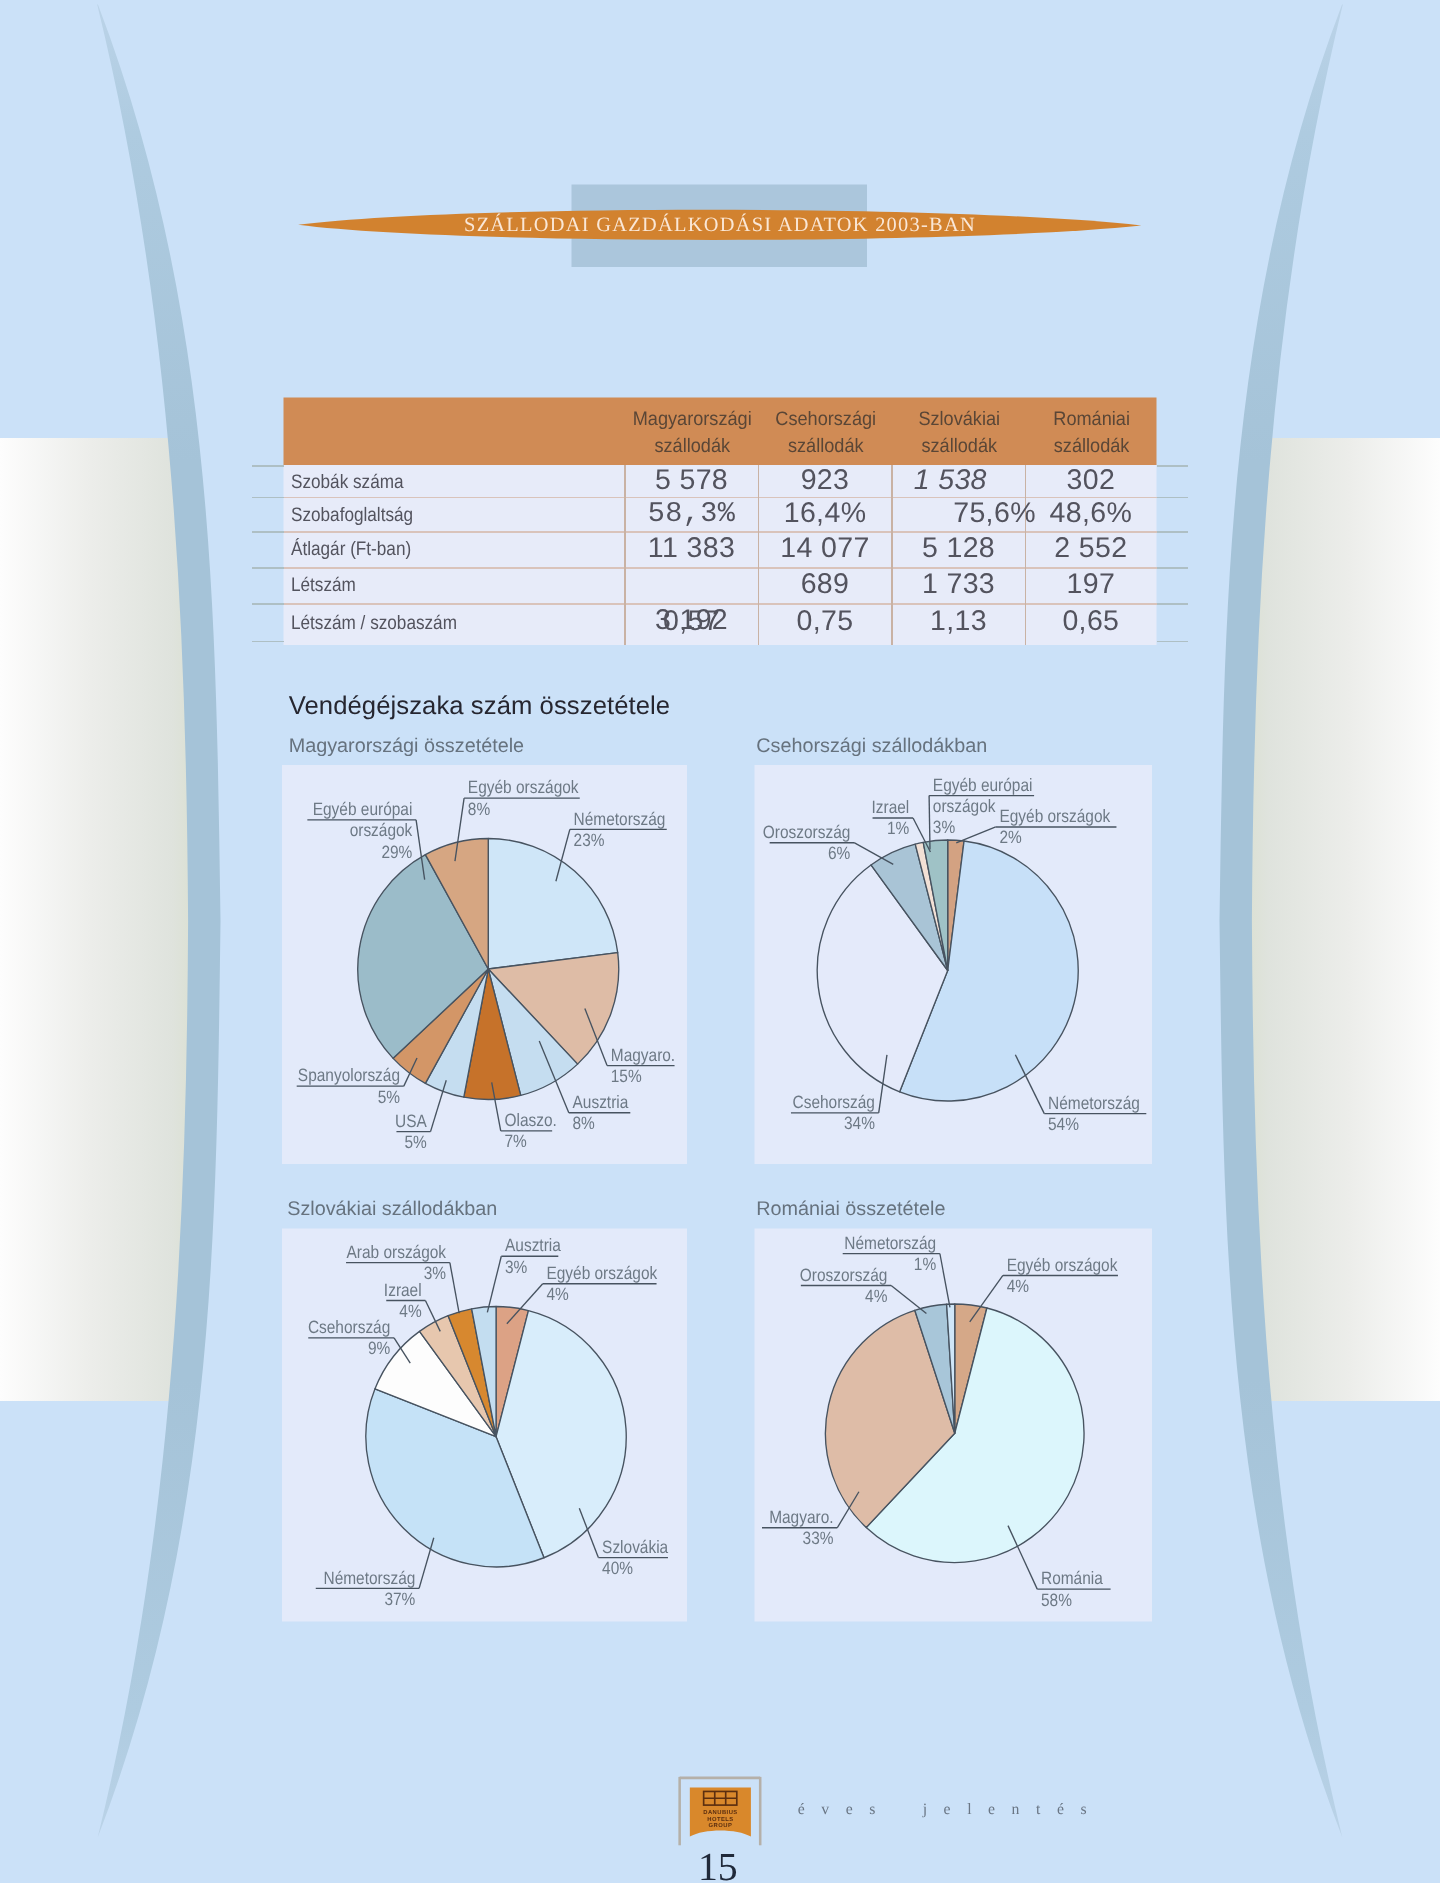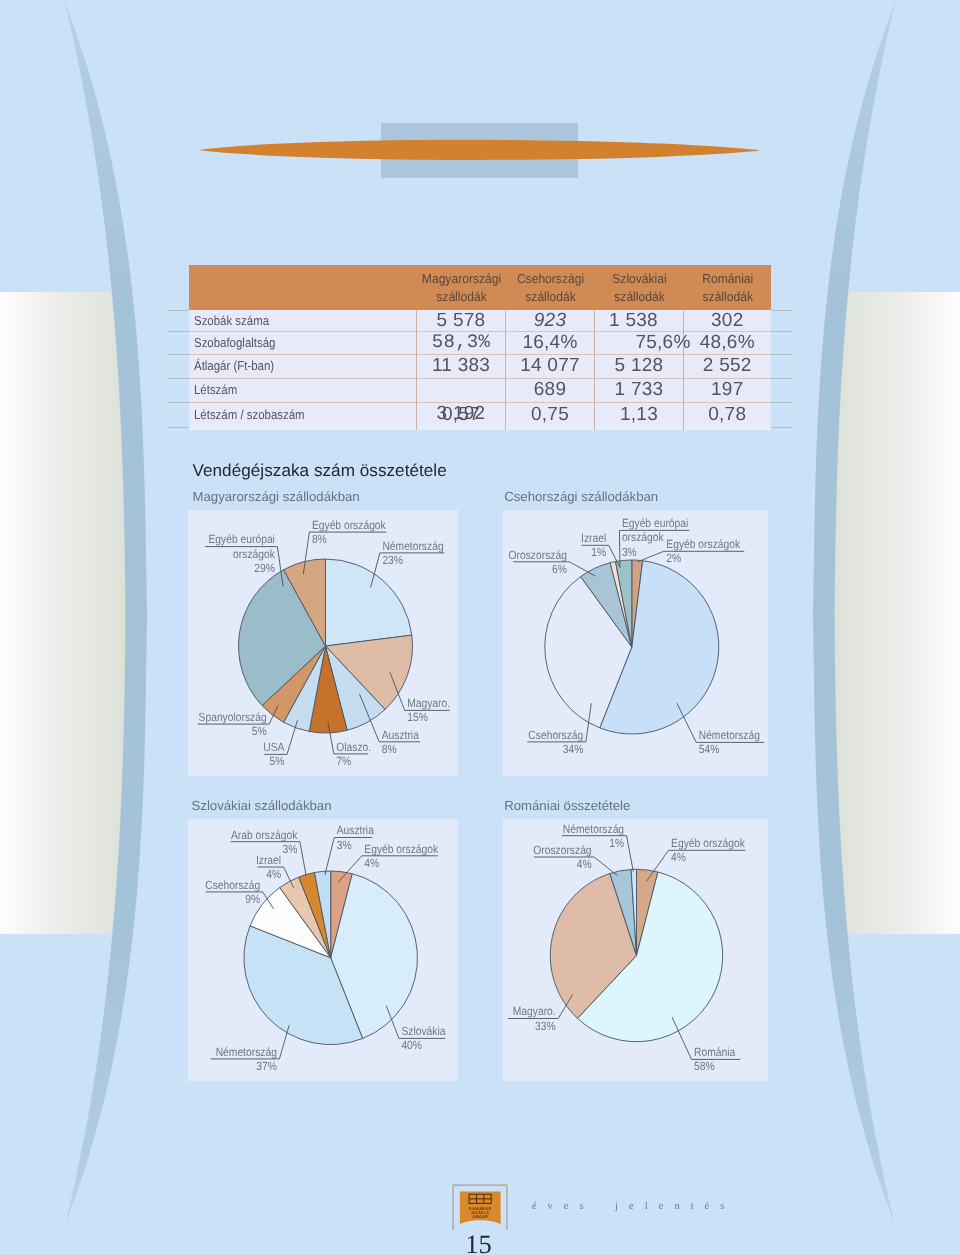--- a/index.html
+++ b/index.html
@@ -69,20 +69,21 @@
     <rect x="0" y="292" width="126" height="642" fill="url(#creamL)"></rect>
     <rect x="834" y="292" width="126" height="642" fill="url(#creamR)"></rect>
     <path fill="url(#leafG)" d="M 65.3 3 C 143.1 206.7 144.0 410.3 147.0 614 C 144.3 817.7 143.8 1021.3 65.1 1225 C 115.2 1021.3 124.4 817.7 125.4 614 C 124.1 410.3 114.7 206.7 64.8 3 Z"></path>
     <path fill="url(#leafG)" d="M 894.7 3 C 816.9 206.7 816.0 410.3 813.0 614 C 815.7 817.7 816.2 1021.3 894.9 1225 C 844.8 1021.3 835.6 817.7 834.6 614 C 835.9 410.3 845.3 206.7 895.2 3 Z"></path>
   </svg>
 
   <div class="abs" id="hdr-rect"></div>
   <svg class="abs" style="left:190px;top:136px" width="580" height="30">
     <path d="M 8.7 13.9 C 112 0.4 448 0.4 570.9 14.4 C 448 27.2 112 27.2 8.7 13.9 Z" fill="#d2822f"></path>
   </svg>
+  <div class="abs" id="hdr-title">SZÁLLODAI GAZDÁLKODÁSI ADATOK 2003-BAN</div>
 
   <div class="abs" id="tbl">
     <div class="abs" id="thead"></div>
     <div class="abs" id="tbody"></div>
     <svg class="abs" style="left:-21px;top:0" width="624" height="170">
       <g stroke="#aebfc4" stroke-width="1" shape-rendering="crispEdges">
         <line x1="0" y1="45.5" x2="21" y2="45.5"></line>
         <line x1="0" y1="66.5" x2="21" y2="66.5"></line>
         <line x1="0" y1="89.5" x2="21" y2="89.5"></line>
         <line x1="0" y1="113.5" x2="21" y2="113.5"></line>
@@ -124,50 +125,50 @@
           <div>szállodák</div>
         </div>
         <div class="thcell" style="left: 494.5px; width: 87.5px;">
           <div>Romániai</div>
           <div>szállodák</div>
         </div>
       </div>
     <div id="tbody-cells">
         <div class="tlabel" style="top: 45px; height: 21px; line-height: 21px;">Szobák száma</div>
         <div class="tval" style="top: 45px; height: 21px; line-height: 21px; left: 227.5px; width: 89px;">5 578</div>
-        <div class="tval" style="top: 45px; height: 21px; line-height: 21px; left: 316.5px; width: 89px; font-style: italic;">923</div>
-        <div class="tval" style="top: 45px; height: 21px; line-height: 21px; left: 405.5px; width: 78px;">1 538</div>
+        <div class="tval" style="top: 45px; height: 21px; line-height: 21px; left: 316.5px; width: 89px;">923</div>
+        <div class="tval" style="top: 45px; height: 21px; line-height: 21px; left: 405.5px; width: 78px; font-style: italic;">1 538</div>
         <div class="tval" style="top: 45px; height: 21px; line-height: 21px; left: 494.5px; width: 87.5px;">302</div>
         <div class="tlabel" style="top: 66px; height: 23px; line-height: 23px;">Szobafoglaltság</div>
         <div class="tval" style="top: 66px; height: 23px; line-height: 23px; left: 227.5px; width: 89px; font-family: Liberation Mono, monospace;">58,3%</div>
         <div class="tval" style="top: 66px; height: 23px; line-height: 23px; left: 316.5px; width: 89px;">16,4%</div>
         <div class="tval" style="top: 66px; height: 23px; line-height: 23px; left: 405.5px; width: 89px; margin-left: 24px;">75,6%</div>
         <div class="tval" style="top: 66px; height: 23px; line-height: 23px; left: 494.5px; width: 87.5px;">48,6%</div>
         <div class="tlabel" style="top: 89px; height: 24px; line-height: 24px;">Átlagár (Ft-ban)</div>
         <div class="tval" style="top: 89px; height: 24px; line-height: 24px; left: 227.5px; width: 89px;">11 383</div>
         <div class="tval" style="top: 89px; height: 24px; line-height: 24px; left: 316.5px; width: 89px;">14 077</div>
         <div class="tval" style="top: 89px; height: 24px; line-height: 24px; left: 405.5px; width: 89px;">5 128</div>
         <div class="tval" style="top: 89px; height: 24px; line-height: 24px; left: 494.5px; width: 87.5px;">2 552</div>
         <div class="tlabel" style="top: 113px; height: 24px; line-height: 24px;">Létszám</div>
         <div class="tval" style="top: 113px; height: 24px; line-height: 24px; left: 227.5px; width: 89px; margin-top: 24px;">3 192</div>
         <div class="tval" style="top: 113px; height: 24px; line-height: 24px; left: 316.5px; width: 89px;">689</div>
         <div class="tval" style="top: 113px; height: 24px; line-height: 24px; left: 405.5px; width: 89px;">1 733</div>
         <div class="tval" style="top: 113px; height: 24px; line-height: 24px; left: 494.5px; width: 87.5px;">197</div>
         <div class="tlabel" style="top: 137px; height: 25px; line-height: 25px;">Létszám / szobaszám</div>
         <div class="tval" style="top: 137px; height: 25px; line-height: 25px; left: 227.5px; width: 89px;">0,57</div>
         <div class="tval" style="top: 137px; height: 25px; line-height: 25px; left: 316.5px; width: 89px; text-align: center;">0,75</div>
         <div class="tval" style="top: 137px; height: 25px; line-height: 25px; left: 405.5px; width: 89px;">1,13</div>
-        <div class="tval" style="top: 137px; height: 25px; line-height: 25px; left: 494.5px; width: 87.5px;">0,78</div>
+        <div class="tval" style="top: 137px; height: 25px; line-height: 25px; left: 494.5px; width: 87.5px;">0,65</div>
       </div>
   </div>
 
   <div class="abs" id="sect-title">Vendégéjszaka szám összetétele</div>
 
   <div id="charts">
-      <div class="sub-title" style="left: 192.5px; top: 488.5px;">Magyarországi szállodákban</div>
+      <div class="sub-title" style="left: 192.5px; top: 488.5px;">Magyarországi összetétele</div>
       <div class="panel" style="left: 188px; top: 510px; width: 270px; height: 266px;"></div>
       <svg class="abs" width="960" height="1255" style="left: 0px; top: 0px; pointer-events: none;">
         <path d="M 325.50 646.00 L 325.50 559.00 A 87 87 0 0 1 411.81 635.10 Z" fill="#cfe6f8" stroke="#475360" stroke-width="0.9" stroke-linejoin="round"></path>
         <path d="M 325.50 646.00 L 411.81 635.10 A 87 87 0 0 1 385.06 709.42 Z" fill="#debca6" stroke="#475360" stroke-width="0.9" stroke-linejoin="round"></path>
         <path d="M 325.50 646.00 L 385.06 709.42 A 87 87 0 0 1 347.14 730.27 Z" fill="#c5ddf0" stroke="#475360" stroke-width="0.9" stroke-linejoin="round"></path>
         <path d="M 325.50 646.00 L 347.14 730.27 A 87 87 0 0 1 309.20 731.46 Z" fill="#c6722a" stroke="#475360" stroke-width="0.9" stroke-linejoin="round"></path>
         <path d="M 325.50 646.00 L 309.20 731.46 A 87 87 0 0 1 283.59 722.24 Z" fill="#c5ddf0" stroke="#475360" stroke-width="0.9" stroke-linejoin="round"></path>
         <path d="M 325.50 646.00 L 283.59 722.24 A 87 87 0 0 1 262.08 705.56 Z" fill="#d39667" stroke="#475360" stroke-width="0.9" stroke-linejoin="round"></path>
         <path d="M 325.50 646.00 L 262.08 705.56 A 87 87 0 0 1 283.59 569.76 Z" fill="#9bbcc9" stroke="#475360" stroke-width="0.9" stroke-linejoin="round"></path>
         <path d="M 325.50 646.00 L 283.59 569.76 A 87 87 0 0 1 325.50 559.00 Z" fill="#d6a682" stroke="#475360" stroke-width="0.9" stroke-linejoin="round"></path>

